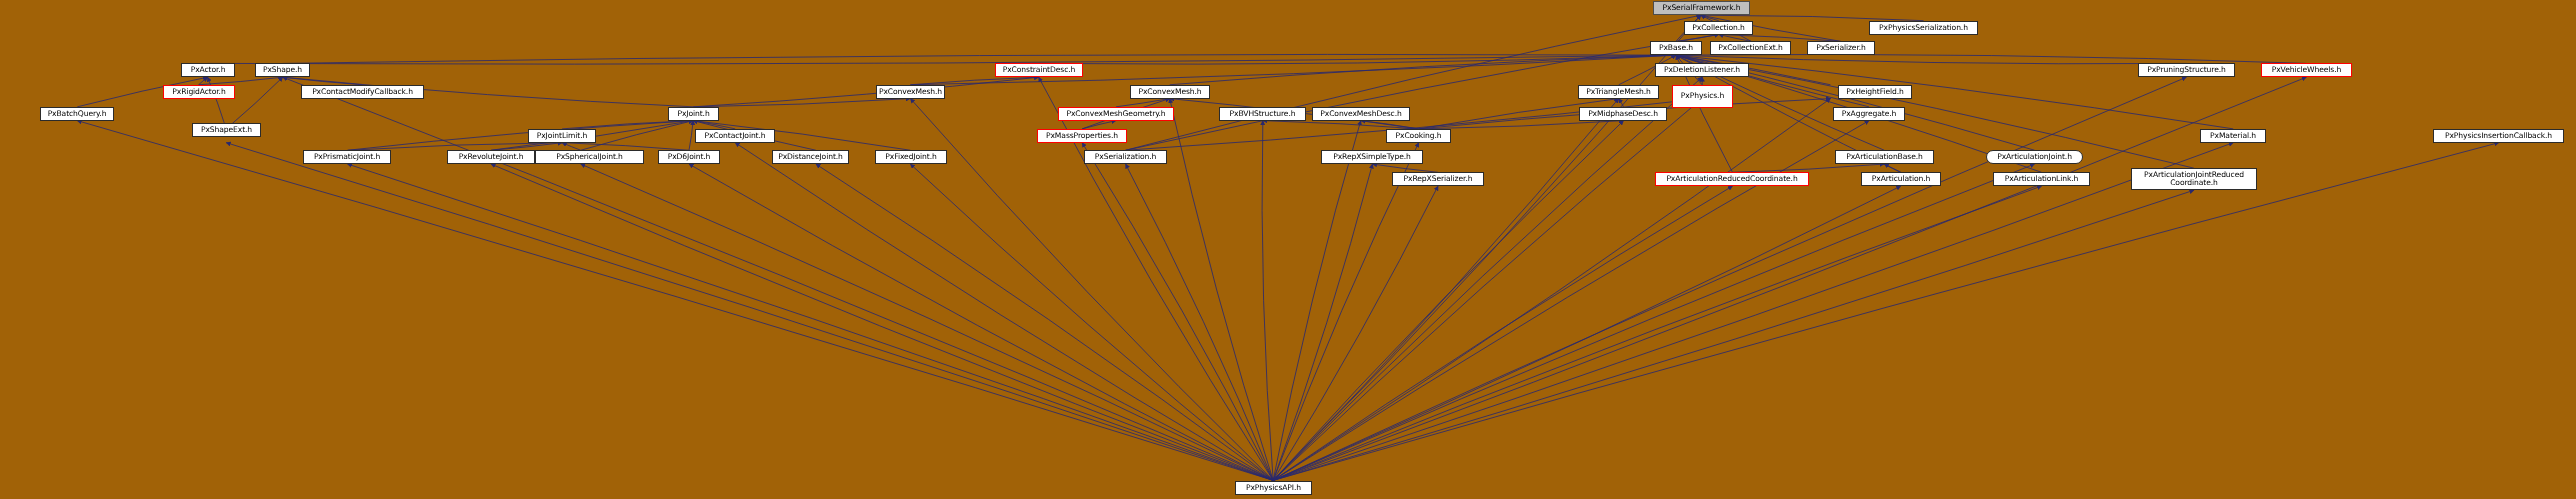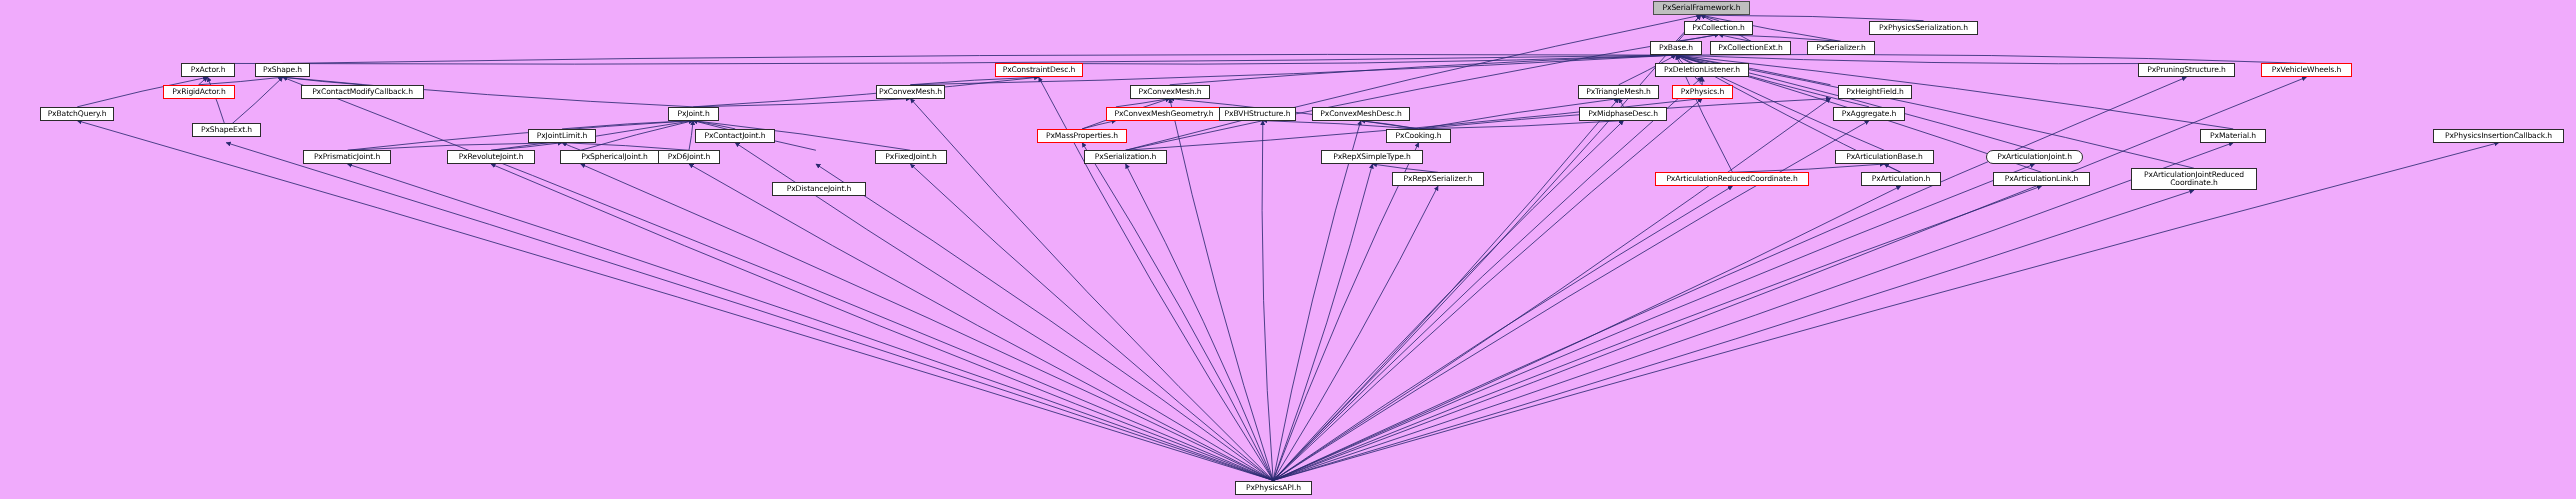--- a/index.html
+++ b/index.html
@@ -4,21 +4,21 @@
 <style>
   html, body {
     margin: 0;
     padding: 0;
     background: #ffffff;
   }
   #graph-root {
     position: relative;
     width: 2576px;
     height: 499px;
-    background: #f0abfc;
+    background: #a16207;
     font-family: "DejaVu Sans", sans-serif;
     overflow: hidden;
   }
   #edge-layer {
     position: absolute;
     left: 0;
     top: 0;
     width: 2576px;
     height: 499px;
     pointer-events: none;
@@ -176,41 +176,41 @@
       <div class="node" style="left: 255px; top: 63px; width: 55px; height: 14px;">PxShape.h</div>
       <div class="node red" style="left: 995px; top: 63px; width: 88px; height: 14px;">PxConstraintDesc.h</div>
       <div class="node" style="left: 1655px; top: 63px; width: 94px; height: 14px;">PxDeletionListener.h</div>
       <div class="node" style="left: 2138px; top: 63px; width: 97px; height: 14px;">PxPruningStructure.h</div>
       <div class="node red" style="left: 2261px; top: 63px; width: 91px; height: 14px;">PxVehicleWheels.h</div>
       <div class="node red" style="left: 163px; top: 85px; width: 72px; height: 14px;">PxRigidActor.h</div>
       <div class="node" style="left: 301px; top: 85px; width: 123px; height: 14px;">PxContactModifyCallback.h</div>
       <div class="node" style="left: 876px; top: 85px; width: 69px; height: 14px;">PxConvexMesh.h</div>
       <div class="node" style="left: 1130px; top: 85px; width: 80px; height: 14px;">PxConvexMesh.h</div>
       <div class="node" style="left: 1578px; top: 85px; width: 81px; height: 14px;">PxTriangleMesh.h</div>
-      <div class="node red" style="left: 1672px; top: 85px; width: 61px; height: 14px;">PxPhysics.h</div>
+      <div class="node red" style="left: 1672px; top: 85px; width: 61px; height: 23px;">PxPhysics.h</div>
       <div class="node" style="left: 1793px; top: 85px; width: 74px; height: 14px; margin-left: 45px;">PxHeightField.h</div>
       <div class="node" style="left: 40px; top: 107px; width: 74px; height: 14px;">PxBatchQuery.h</div>
       <div class="node" style="left: 668px; top: 107px; width: 51px; height: 14px;">PxJoint.h</div>
-      <div class="node red" style="left: 1058px; top: 107px; width: 116px; height: 14px; margin-left: 48px;">PxConvexMeshGeometry.h</div>
-      <div class="node" style="left: 1219px; top: 107px; width: 77px; height: 14px;">PxBVHStructure.h</div>
+      <div class="node red" style="left: 1058px; top: 107px; width: 116px; height: 14px;">PxConvexMeshGeometry.h</div>
+      <div class="node" style="left: 1219px; top: 107px; width: 87px; height: 14px;">PxBVHStructure.h</div>
       <div class="node" style="left: 1312px; top: 107px; width: 98px; height: 14px;">PxConvexMeshDesc.h</div>
       <div class="node" style="left: 1579px; top: 107px; width: 88px; height: 14px;">PxMidphaseDesc.h</div>
       <div class="node" style="left: 1833px; top: 107px; width: 72px; height: 14px;">PxAggregate.h</div>
       <div class="node" style="left: 192px; top: 123px; width: 69px; height: 14px;">PxShapeExt.h</div>
       <div class="node" style="left: 528px; top: 129px; width: 68px; height: 14px;">PxJointLimit.h</div>
       <div class="node" style="left: 695px; top: 129px; width: 80px; height: 14px;">PxContactJoint.h</div>
       <div class="node red" style="left: 1037px; top: 129px; width: 90px; height: 14px;">PxMassProperties.h</div>
       <div class="node" style="left: 1386px; top: 129px; width: 65px; height: 14px;">PxCooking.h</div>
       <div class="node" style="left: 2200px; top: 129px; width: 66px; height: 14px;">PxMaterial.h</div>
       <div class="node" style="left: 2433px; top: 129px; width: 131px; height: 14px;">PxPhysicsInsertionCallback.h</div>
       <div class="node" style="left: 303px; top: 150px; width: 88px; height: 14px;">PxPrismaticJoint.h</div>
       <div class="node" style="left: 447px; top: 150px; width: 88px; height: 14px;">PxRevoluteJoint.h</div>
-      <div class="node" style="left: 560px; top: 150px; width: 109px; height: 14px;">PxSphericalJoint.h</div>
+      <div class="node" style="left: 535px; top: 150px; width: 109px; height: 14px;">PxSphericalJoint.h</div>
       <div class="node" style="left: 658px; top: 150px; width: 62px; height: 14px;">PxD6Joint.h</div>
-      <div class="node" style="left: 772px; top: 150px; width: 94px; height: 14px; margin-top: 32px;">PxDistanceJoint.h</div>
+      <div class="node" style="left: 772px; top: 150px; width: 77px; height: 14px;">PxDistanceJoint.h</div>
       <div class="node" style="left: 875px; top: 150px; width: 72px; height: 14px;">PxFixedJoint.h</div>
       <div class="node" style="left: 1084px; top: 150px; width: 83px; height: 14px;">PxSerialization.h</div>
       <div class="node" style="left: 1321px; top: 150px; width: 102px; height: 14px;">PxRepXSimpleType.h</div>
       <div class="node" style="left: 1835px; top: 150px; width: 99px; height: 14px;">PxArticulationBase.h</div>
       <div class="node" style="left: 1986px; top: 150px; width: 97px; height: 14px; border-radius: 7px;">PxArticulationJoint.h</div>
       <div class="node" style="left: 1392px; top: 172px; width: 92px; height: 14px;">PxRepXSerializer.h</div>
       <div class="node red" style="left: 1655px; top: 172px; width: 154px; height: 14px;">PxArticulationReducedCoordinate.h</div>
       <div class="node" style="left: 1861px; top: 172px; width: 80px; height: 14px;">PxArticulation.h</div>
       <div class="node" style="left: 1993px; top: 172px; width: 97px; height: 14px;">PxArticulationLink.h</div>
       <div class="node twoline" style="left: 2131px; top: 168px; width: 126px; height: 22px;">PxArticulationJointReduced Coordinate.h</div>

